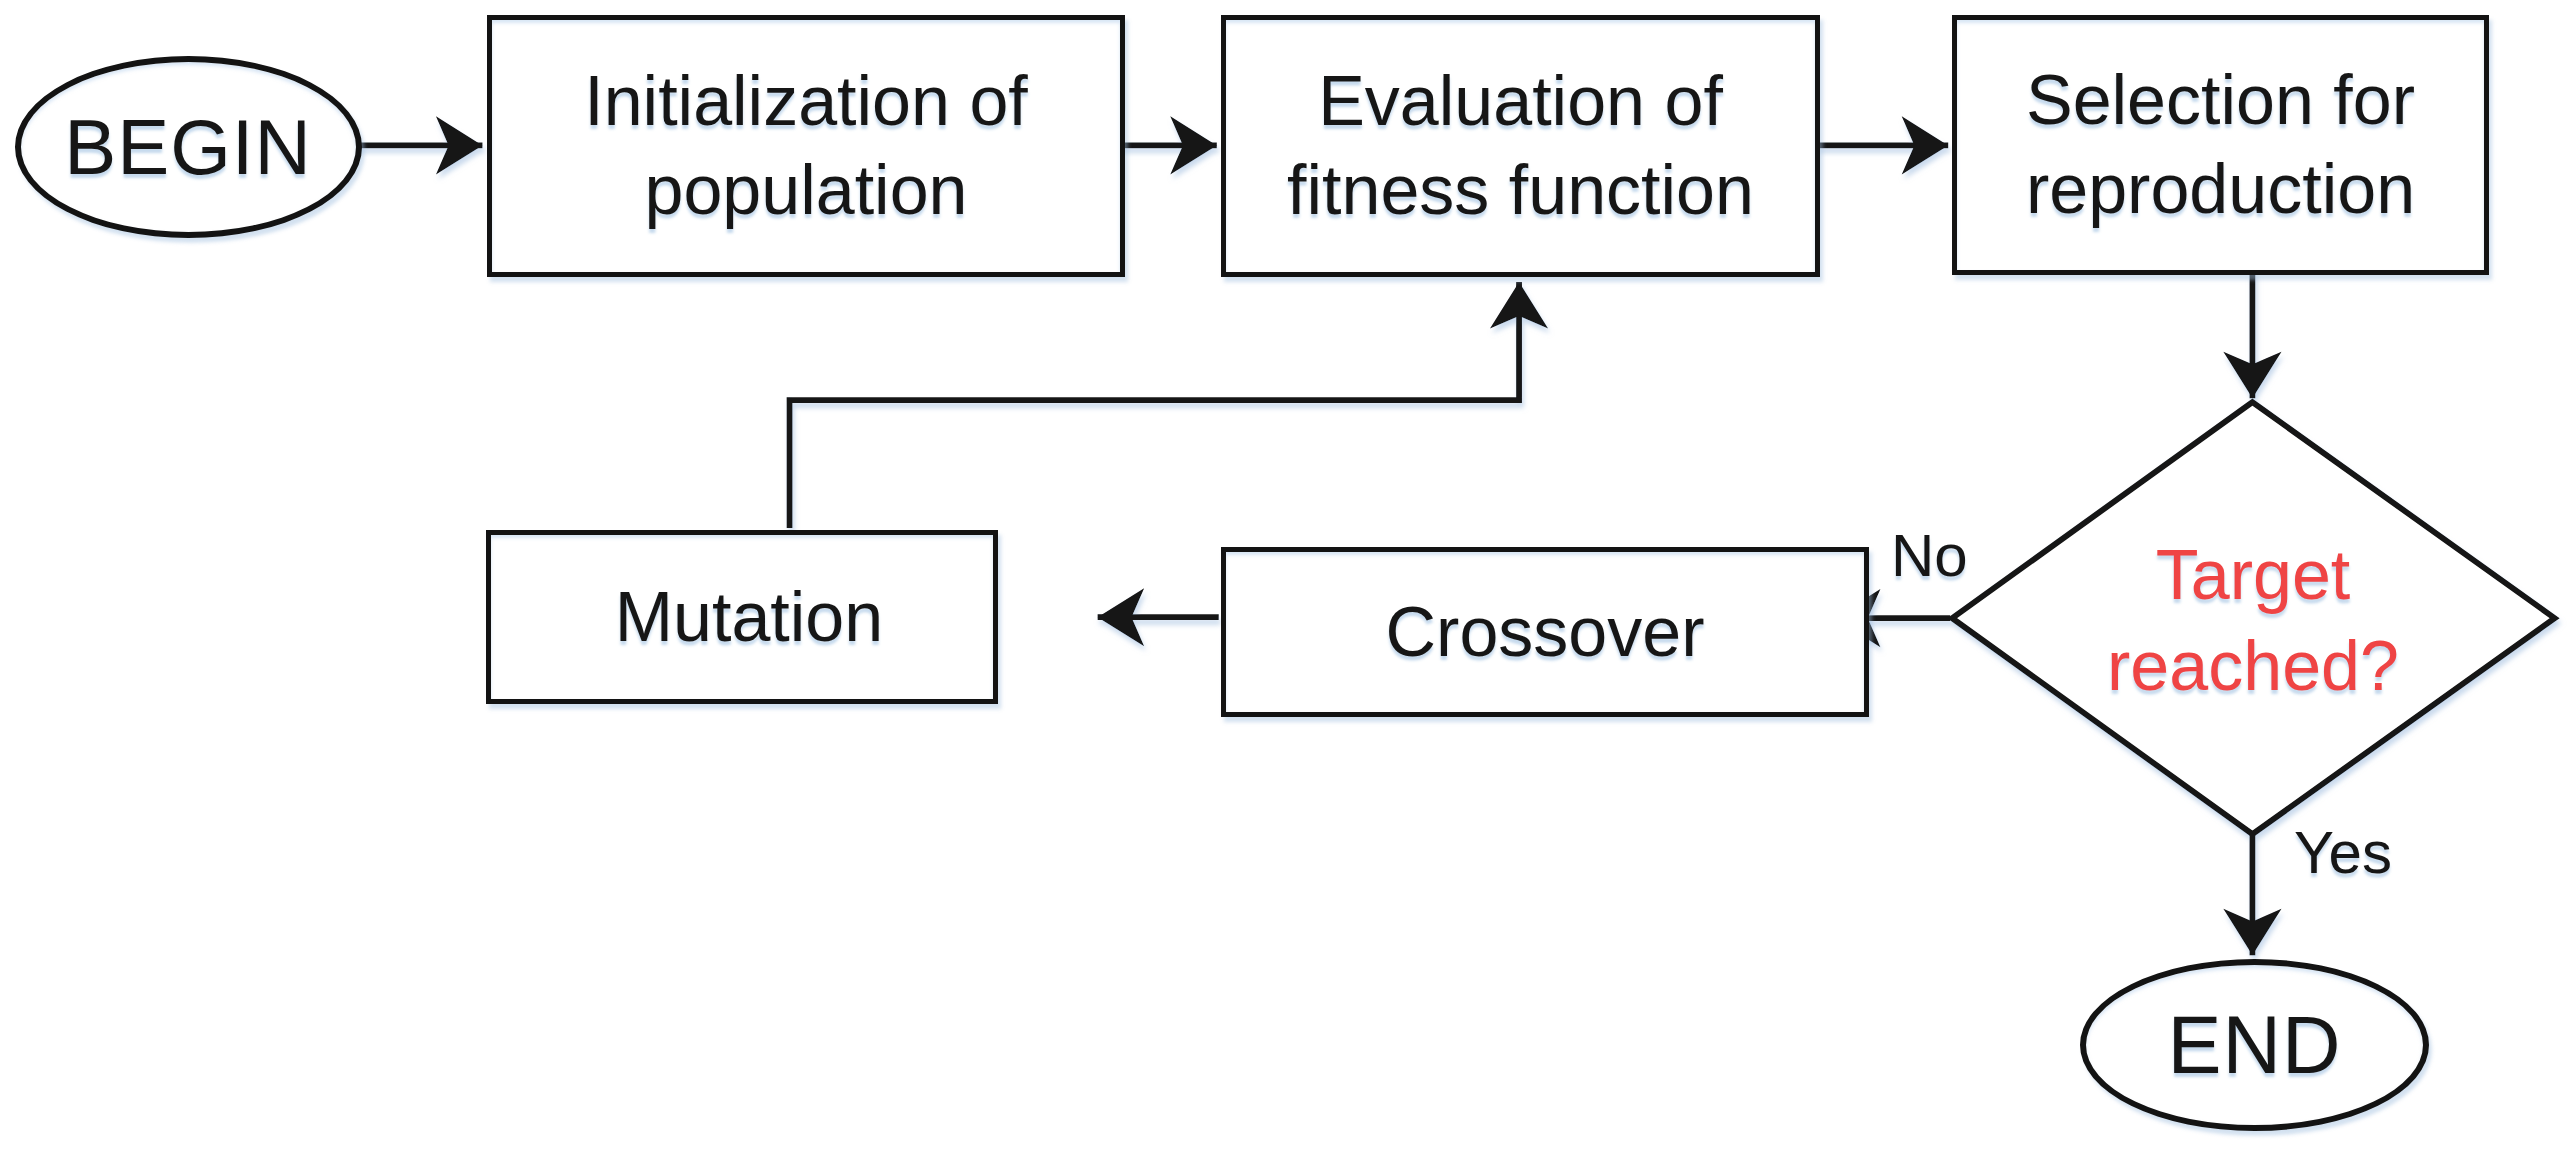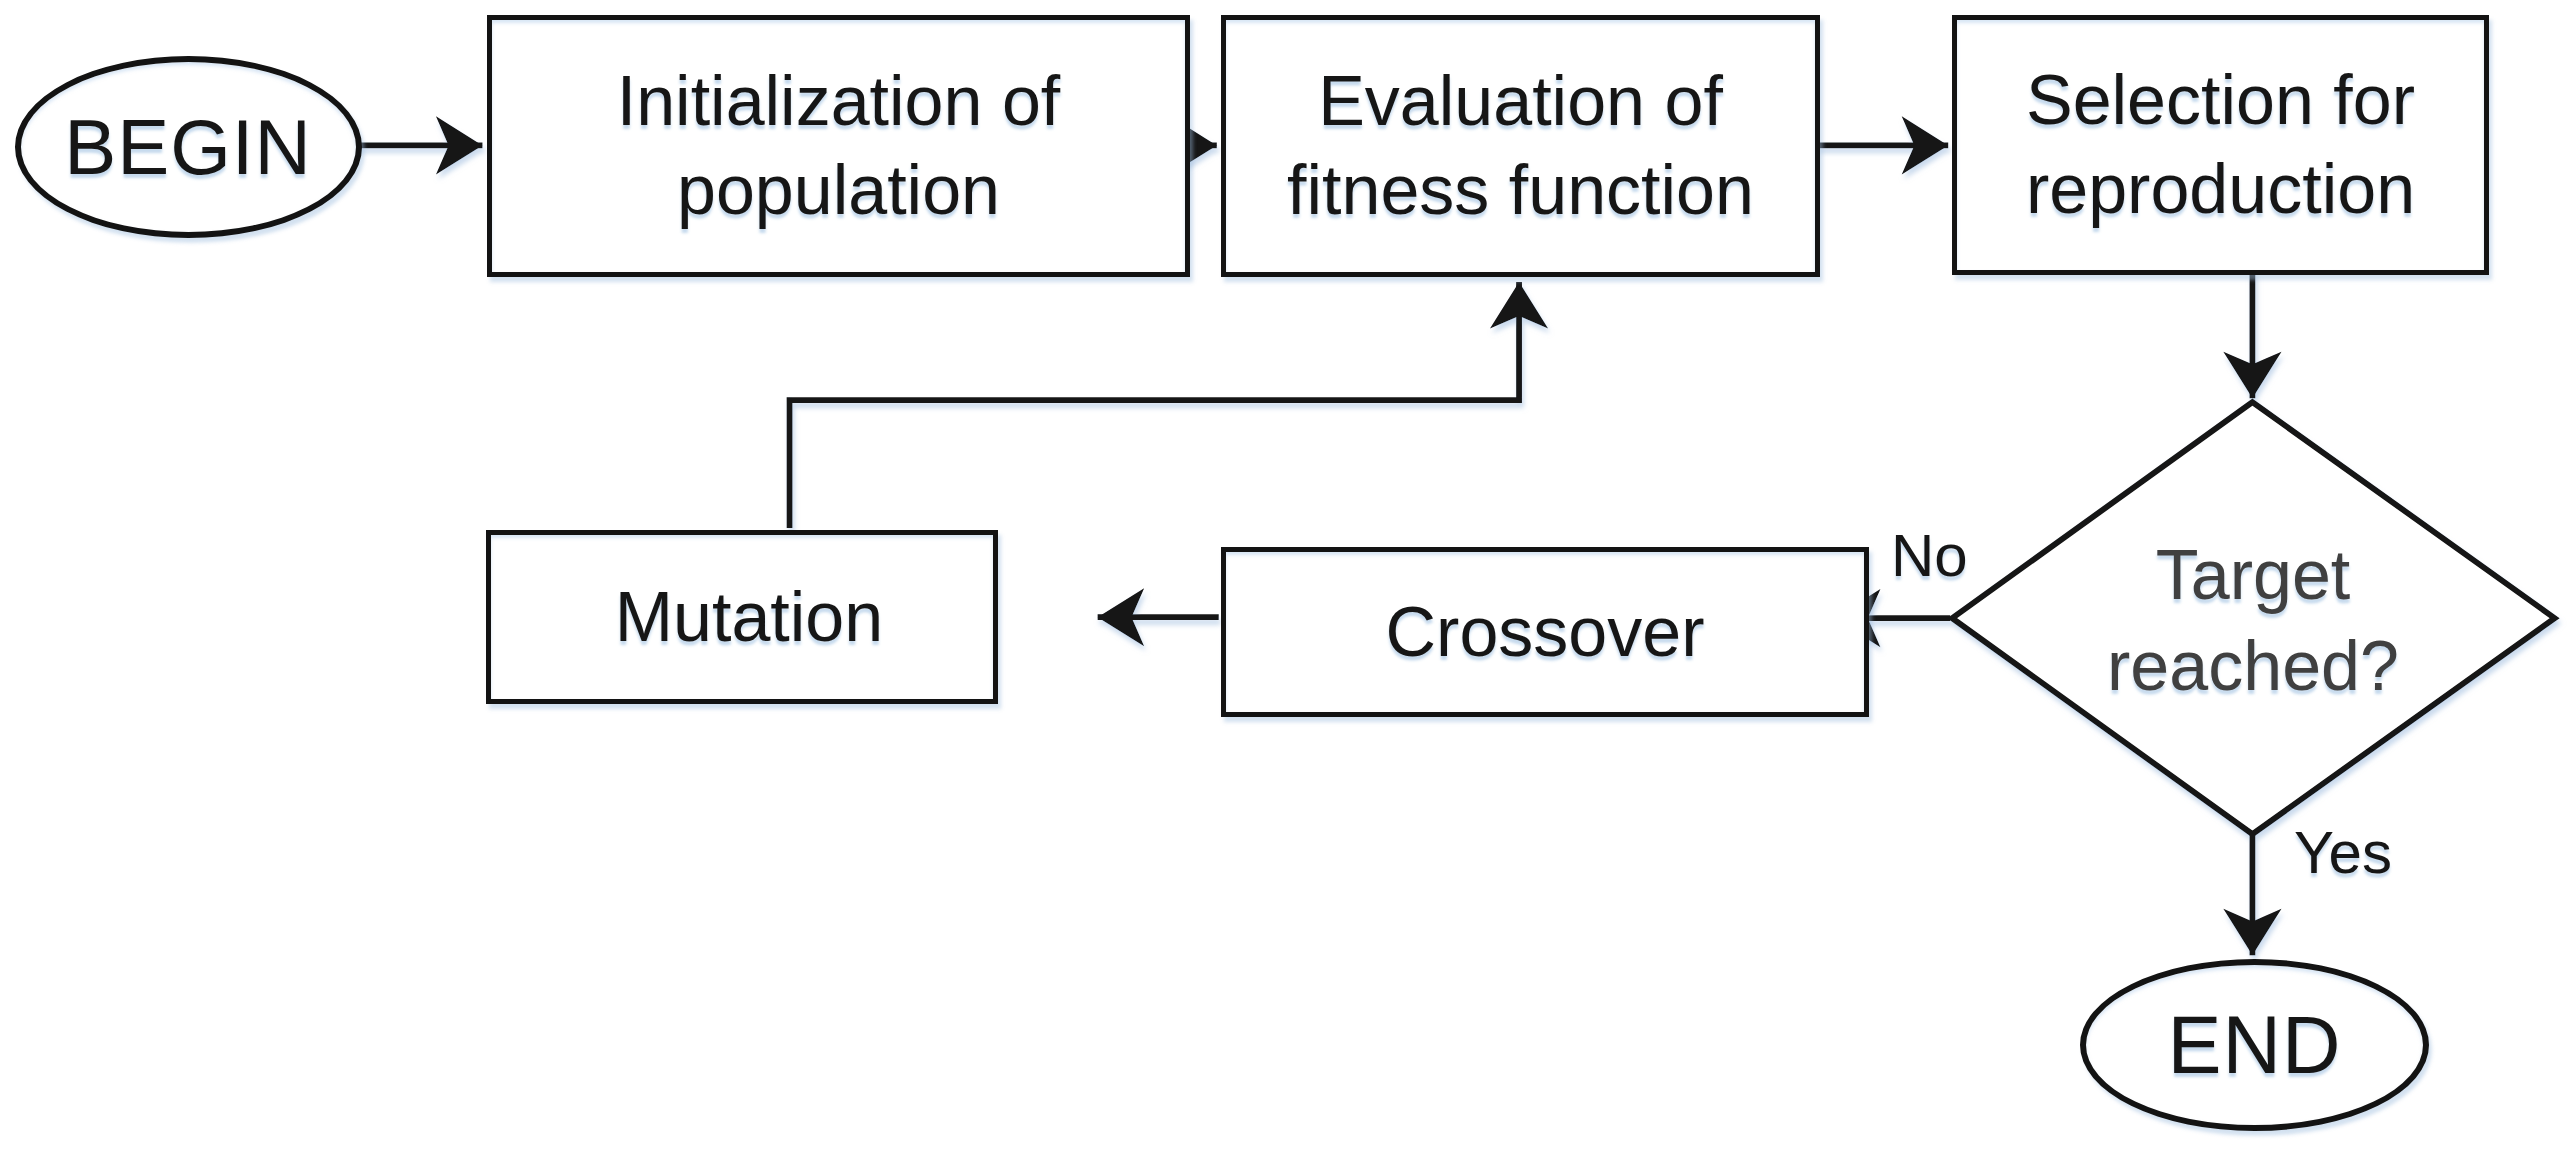--- a/index.html
+++ b/index.html
@@ -35,21 +35,21 @@
   .oval {
     border-radius: 50%;
     border-width: 6.8px;
     font-size: 78px;
     letter-spacing: 1px;
   }
   .diamond-label {
     position: absolute; z-index: 2;
     display: flex; align-items: center; justify-content: center;
     text-align: center;
-    color: #404040;
+    color: #ef4444;
     font-size: 70px;
     line-height: 1.3;
     text-shadow: 0 3.9px 2.9px rgba(166,196,228,0.65);
     background: transparent;
   }
   .edge-label {
     position: absolute; z-index: 3;
     color: #161616;
     font-size: 60px;
     line-height: 1;
@@ -91,21 +91,21 @@
       <path d="M 2325 858 L 2325 986" marker-end="url(#ah)"></path>
 
       <polygon fill="#ffffff" stroke-linejoin="miter" points="2325,415 2637,638 2325,861 2015,638"></polygon>
     </g>
   </svg>
 
   <div class="node oval" style="left:14.5px; top:56px; width:347px; height:182px;">
     <span>BEGIN</span>
   </div>
 
-  <div class="node pad" style="left:487px; top:14.5px; width:703px; height:262px;text-align:center;">
+  <div class="node pad" style="left:487px; top:14.5px; width:638px; height:262px;text-align:center;">
     <span>Initialization of population</span>
   </div>
 
   <div class="node pad" style="left:1221px; top:14.5px; width:599px; height:262px;">
     <span>Evaluation of fitness function</span>
   </div>
 
   <div class="node pad" style="left:1952px; top:14.5px; width:537px; height:260px;">
     <span>Selection for reproduction</span>
   </div>

